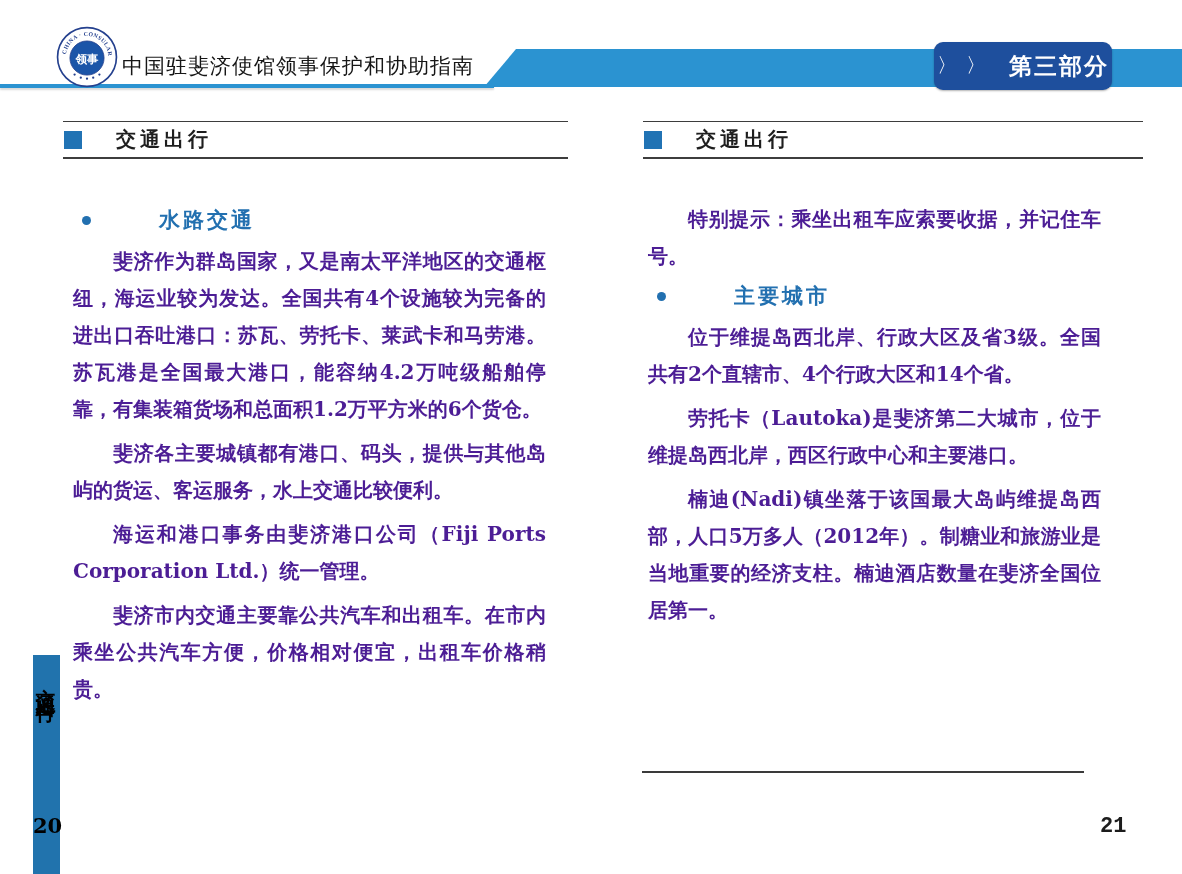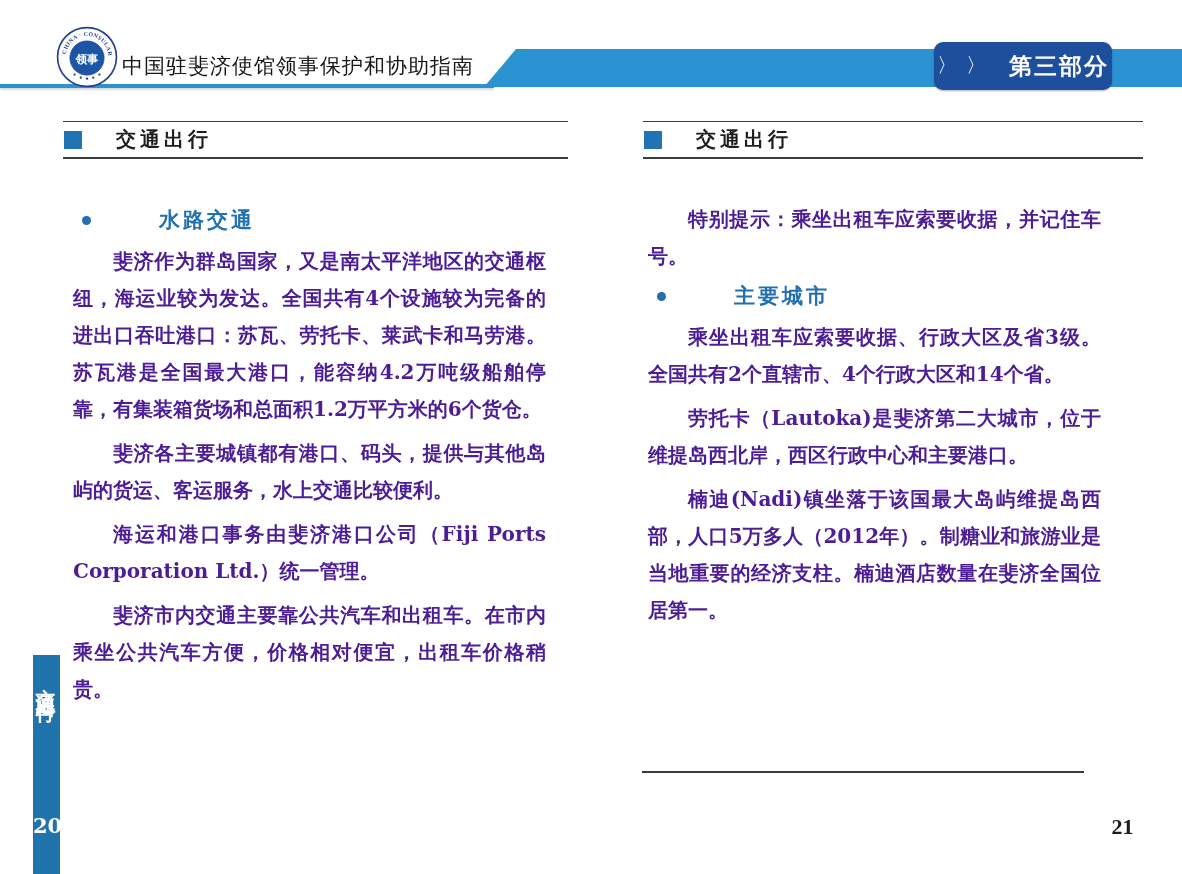--- a/index.html
+++ b/index.html
@@ -68,39 +68,39 @@
     display:flex; align-items:center; margin:5px 0 9px 0;
     color:#2270b0; font-size:21px; font-weight:bold; letter-spacing:3px;
     font-family:"DejaVu Serif","Liberation Serif",serif;
     gap:40px;
   }
   .bullet-h .dot { width:9px; height:9px; border-radius:50%; background:#2270b0; margin:0 28px 0 9px; flex:0 0 auto; }
 
   
   .side-tab {
     position:absolute; left:33px; top:655px; width:27px; height:219px;
-    background:#2173ad; color:#ffffff;
+    background:#2173ad; color:#000000;
     display:flex; flex-direction:column; align-items:center;
   }
   .side-tab .vlabel {
     margin-top:17px; writing-mode:vertical-rl; text-orientation:upright;
     font-size:20px; letter-spacing:5px; font-weight:600;
     font-family:"DejaVu Serif","Liberation Serif",serif;
   }
   .side-tab .pn {
     position:absolute; bottom:36px; left:0; right:0; text-align:center;
     font-size:21px; font-weight:bold; font-family:"DejaVu Serif","Liberation Serif",serif;
   }
 
   
   .foot-line { position:absolute; left:642px; top:771px; width:442px; height:2px; background:#3a3a3a; }
   .pn-right {
-    position:absolute; left:1100px; top:814px; width:45px; text-align:center;
+    position:absolute; left:1100px; top:814px; width:45px; 
     font-size:22px; font-weight:bold; color:#1c1c1c;
-    font-family:Liberation Serif, serif;
+    font-family:Liberation Mono, monospace;
   }
 </style>
 </head>
 <body>
 
 <div class="canvas">
 
   <div class="hdr-band"></div>
   <div class="hdr-rule"></div>
 
@@ -156,21 +156,21 @@
     <span class="t">交通出行</span>
   </div>
 
   <div class="content right-pg">
     <p>特别提示：乘坐出租车应索要收据，并记住车号。</p>
 
     <div class="bullet-h">
       <span class="dot"></span>
       <span>主要城市</span>
     </div>
-    <p>乘坐出租车应索要收据、行政大区及省3级。全国共有2个直辖市、4个行政大区和14个省。</p>
+    <p>位于维提岛西北岸、行政大区及省3级。全国共有2个直辖市、4个行政大区和14个省。</p>
     <p>劳托卡（Lautoka)是斐济第二大城市，位于维提岛西北岸，西区行政中心和主要港口。</p>
     <p>楠迪(Nadi)镇坐落于该国最大岛屿维提岛西部，人口5万多人（2012年）。制糖业和旅游业是当地重要的经济支柱。楠迪酒店数量在斐济全国位居第一。</p>
   </div>
 
   <div class="foot-line"></div>
   <div class="pn-right">21</div>
 
 </div>
 
 </body></html>

